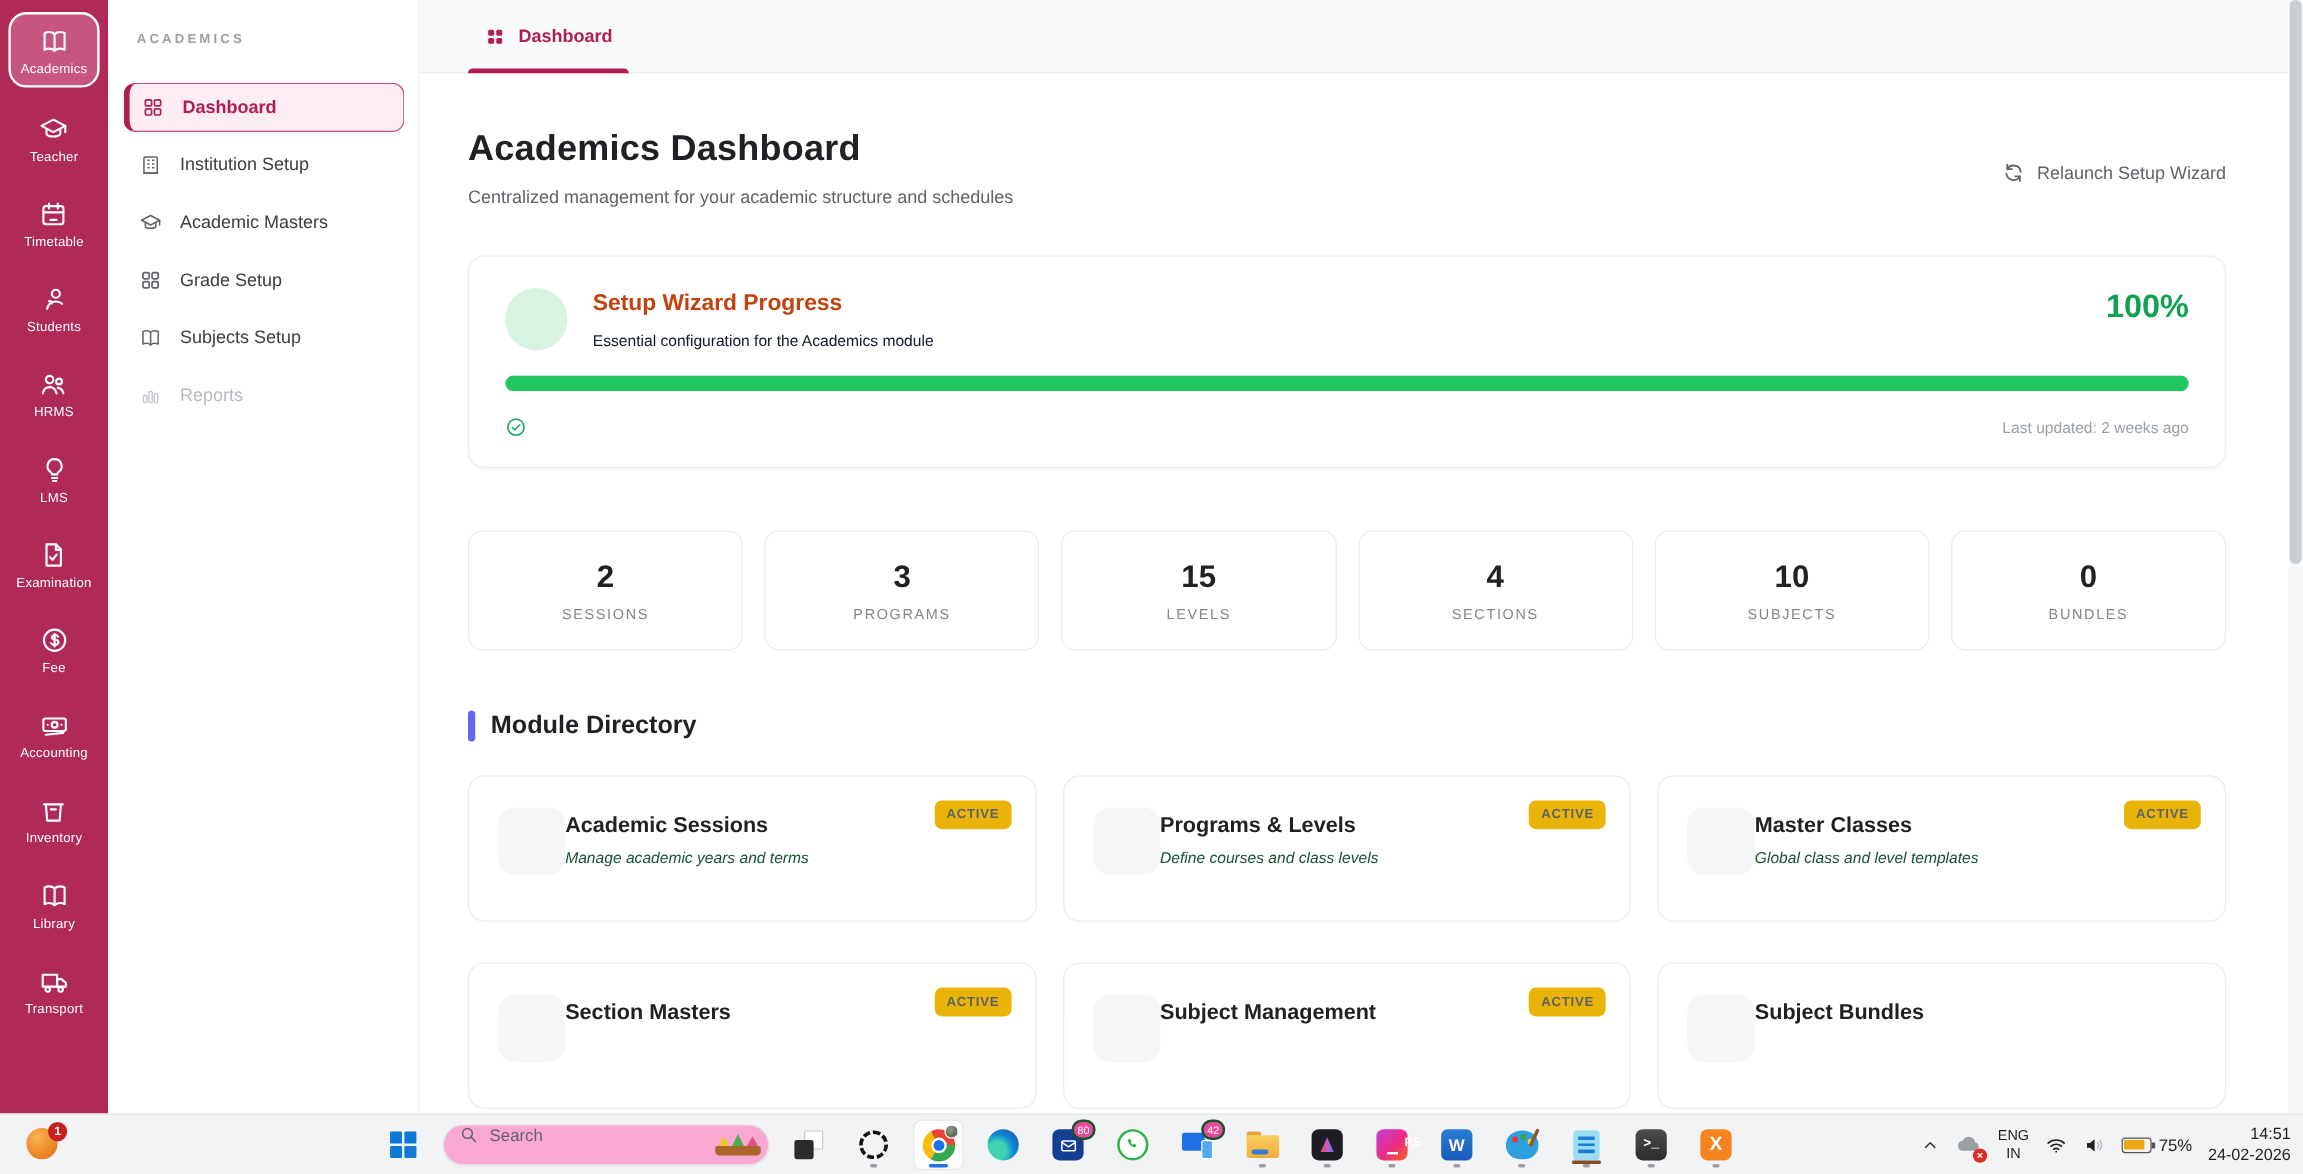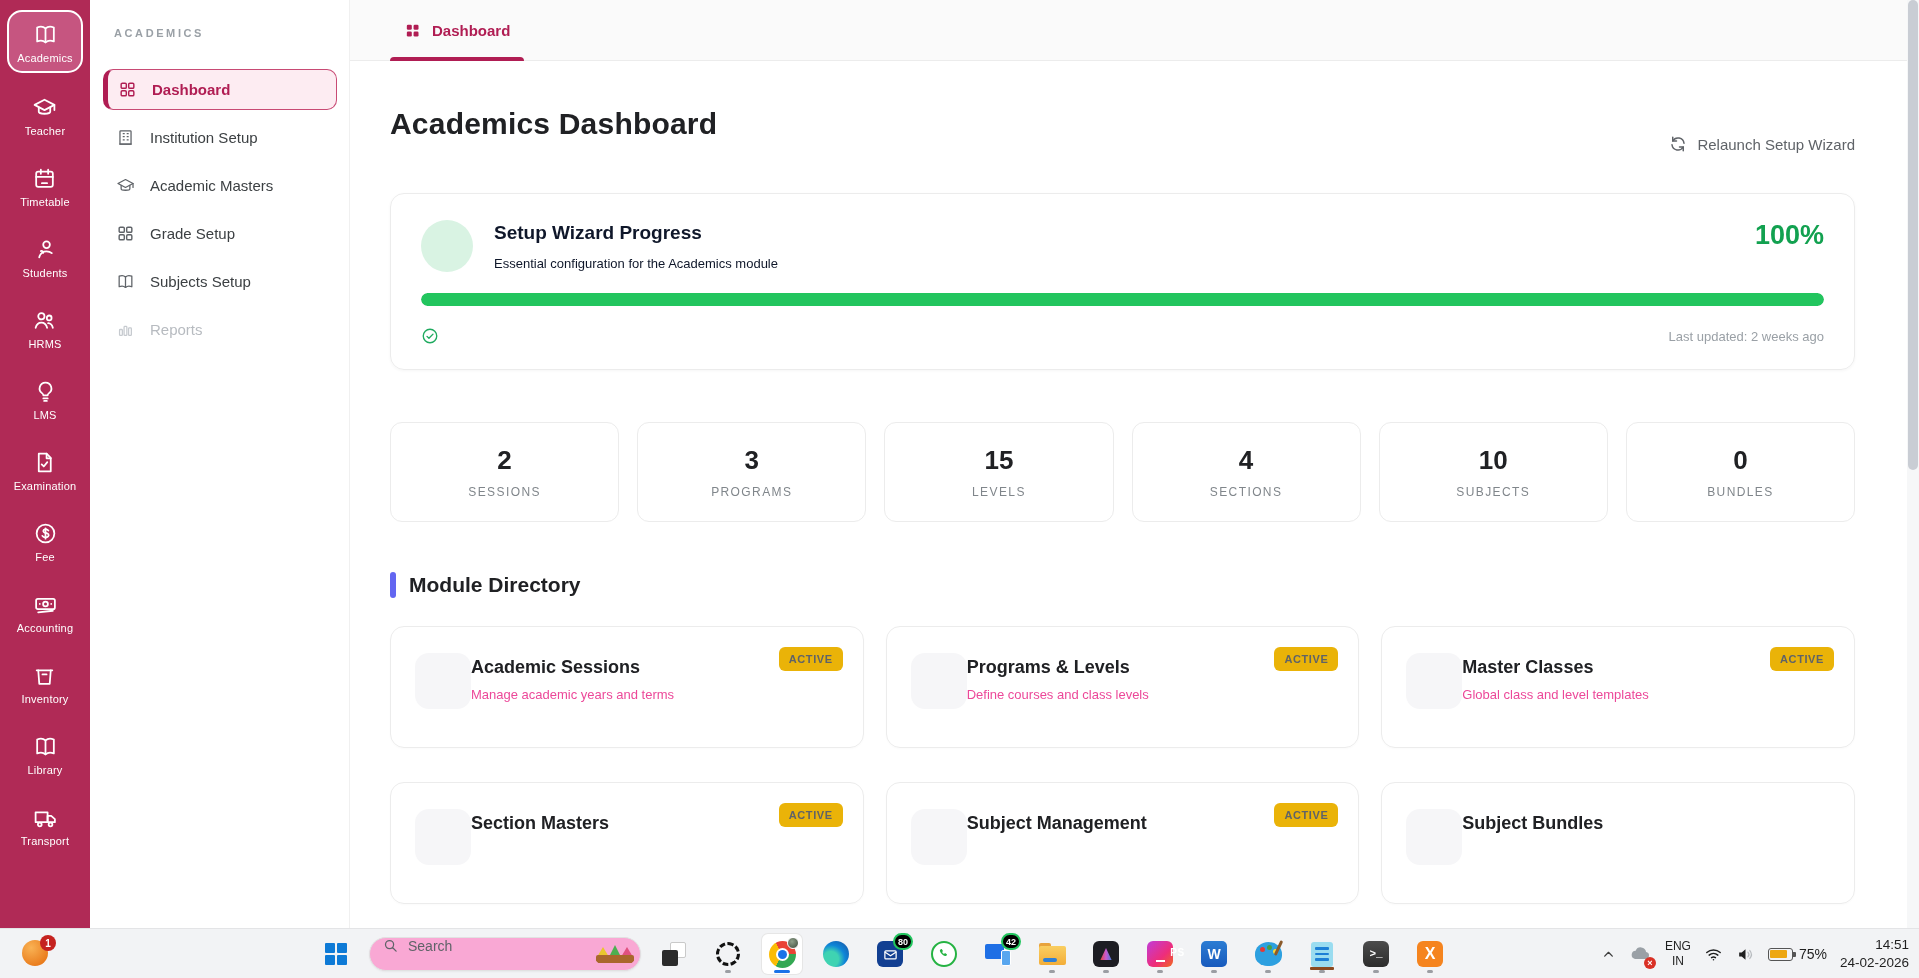--- a/index.html
+++ b/index.html
@@ -48,21 +48,21 @@
   .page-sub { margin-top:15px; font-size:15px; color:#5f6368; }
   .relaunch { display:flex; align-items:center; gap:10px; margin-top:28px; color:#5f6368;
     font-size:15px; cursor:pointer; }
   .relaunch svg { width:18px; height:18px; }
 
   .wizard-card { margin-top:40px; border:1px solid #ececec; border-radius:14px;
     padding:26px 30px 24px; box-shadow:0 1px 3px rgba(0,0,0,.04); }
   .wiz-top { display:flex; align-items:flex-start; }
   .wiz-circle { width:52px; height:52px; border-radius:50%; background:#d9f3e3; flex:none; }
   .wiz-titles { margin-left:21px; padding-top:2px; }
-  .wiz-title { font-size:19px; font-weight:bold; color:#0f172a; }
+  .wiz-title { font-size:19px; font-weight:bold; color:#c2410c; }
   .wiz-sub { margin-top:12px; font-size:13px; color:#0f172a; }
   .wiz-pct { margin-left:auto; font-size:27px; font-weight:bold; color:#12a150; }
   .wiz-bar { margin-top:21px; height:13px; border-radius:7px; background:#e8e8e8; overflow:hidden; }
   .wiz-bar-fill { height:100%; background:#22c55e; border-radius:7px; }
   .wiz-status-row { display:flex; align-items:center; margin-top:21px; }
   .wiz-status { display:flex; align-items:center; gap:10px; color:#1faa5f; font-size:15px; }
   .wiz-status svg { width:18px; height:18px; }
   .wiz-updated { margin-left:auto; font-size:13px; color:#9aa0a6; }
 
   .stats { display:grid; grid-template-columns:repeat(6,1fr); gap:18px; margin-top:52px; }
@@ -73,21 +73,21 @@
 
   .mod-head { display:flex; align-items:center; gap:13px; margin-top:50px; }
   .mod-bar { width:6px; height:26px; border-radius:3px; background:#6366f1; }
   .mod-title { font-size:21px; font-weight:bold; color:#202124; }
   .mod-grid { display:grid; grid-template-columns:repeat(3,1fr); column-gap:22px; row-gap:34px;
     margin-top:28px; }
   .mod-card { position:relative; border:1px solid #ececec; border-radius:14px; height:122px;
     padding:26px 24px; display:flex; cursor:pointer; box-shadow:0 1px 2px rgba(0,0,0,.02); }
   .mod-icon { width:56px; height:56px; border-radius:14px; background:#f6f6f8; flex:none; }
   .mod-card-title { font-size:18px; font-weight:bold; color:#202124; margin-top:4px; }
-  .mod-card-desc { font-size:13px; color:#ec4899; margin-top:9px; }
+  .mod-card-desc { font-size:13px; color:#14532d; margin-top:9px;font-style:italic; }
   .badge { position:absolute; top:20px; right:20px; background:#eab308; color:#5f6368;
     font-size:11px; font-weight:bold; letter-spacing:.6px; padding:6px 10px; border-radius:6px; }
 
   
   .scrollbar { position:absolute; right:0; top:0; width:12px; height:928px; background:#f6f7f8; }
   .scroll-thumb { position:absolute; top:0; left:1px; width:10px; height:470px; background:#c9cdd4;
     border-radius:5px; }
 
   
   .taskbar { position:absolute; left:0; bottom:0; width:1919px; height:50px; background:#f2f3f5;
@@ -115,22 +115,22 @@
   .si-c2 { left:16px; border-bottom:12px solid #4caf50; }
   .si-c3 { left:28px; border-bottom:10px solid #e0517f; }
   .tb-icons { display:flex; align-items:center; gap:14px; }
   .tb-slot { position:relative; width:40px; height:40px; display:flex; align-items:center;
     justify-content:center; border-radius:6px; cursor:pointer; }
   .tb-slot.chrome-active { background:#fff; box-shadow:0 0 0 1px #e6e6e6; }
   .run-dot { position:absolute; bottom:1px; left:50%; transform:translateX(-50%);
     width:6px; height:3px; border-radius:2px; background:#9b9ea3; }
   .chrome-active .run-dot { width:16px; background:#1a73e8; }
   .tb-badge { position:absolute; top:-1px; right:-3px; min-width:17px; height:17px; border-radius:9px;
-    background:#000000; color:#fff; font-size:9px; font-weight:bold; display:flex; align-items:center;
-    justify-content:center; padding:0 3px; border:2px solid #22c55e; }
+    background:#ec4899; color:#fff; font-size:9px; font-weight:normal; display:flex; align-items:center;
+    justify-content:center; padding:0 3px; border:2px solid #14532d; }
   
   .ic-taskview { position:relative; width:24px; height:24px; }
   .ic-taskview .tv-back { position:absolute; right:0; top:0; width:16px; height:16px; background:#fff;
     border:1.5px solid #c9c9c9; border-radius:2px; }
   .ic-taskview .tv-front { position:absolute; left:0; bottom:0; width:16px; height:16px; background:#2b2b2b;
     border-radius:2px; }
   .ic-chatgpt { width:24px; height:24px; border-radius:50%;
     border:3.2px dashed #111; }
   .ic-chrome { position:relative; width:27px; height:27px; border-radius:50%;
     background:conic-gradient(from -150deg, #fbbc05 0 120deg, #ea4335 120deg 240deg, #34a853 240deg 360deg); }
@@ -396,20 +396,21 @@
         </span>
       <span>Dashboard</span>
       <span class="tab-underline"></span>
     </div>
   </div>
 
   <div class="content">
     <div class="page-head">
       <div>
         <div class="page-title">Academics Dashboard</div>
+        <div class="page-sub">Centralized management for your academic structure and schedules</div>
       </div>
       <div class="relaunch">
         <span>
             <svg viewBox="0 0 24 24" fill="none" stroke="currentColor" stroke-width="2" stroke-linecap="round" stroke-linejoin="round" width="18" height="18">
               <path d="M20 11a8 8 0 0 0-14.9-3"></path>
               <path d="M5 3v5h5"></path>
               <path d="M4 13a8 8 0 0 0 14.9 3"></path>
               <path d="M19 21v-5h-5"></path>
             </svg>
           </span>

